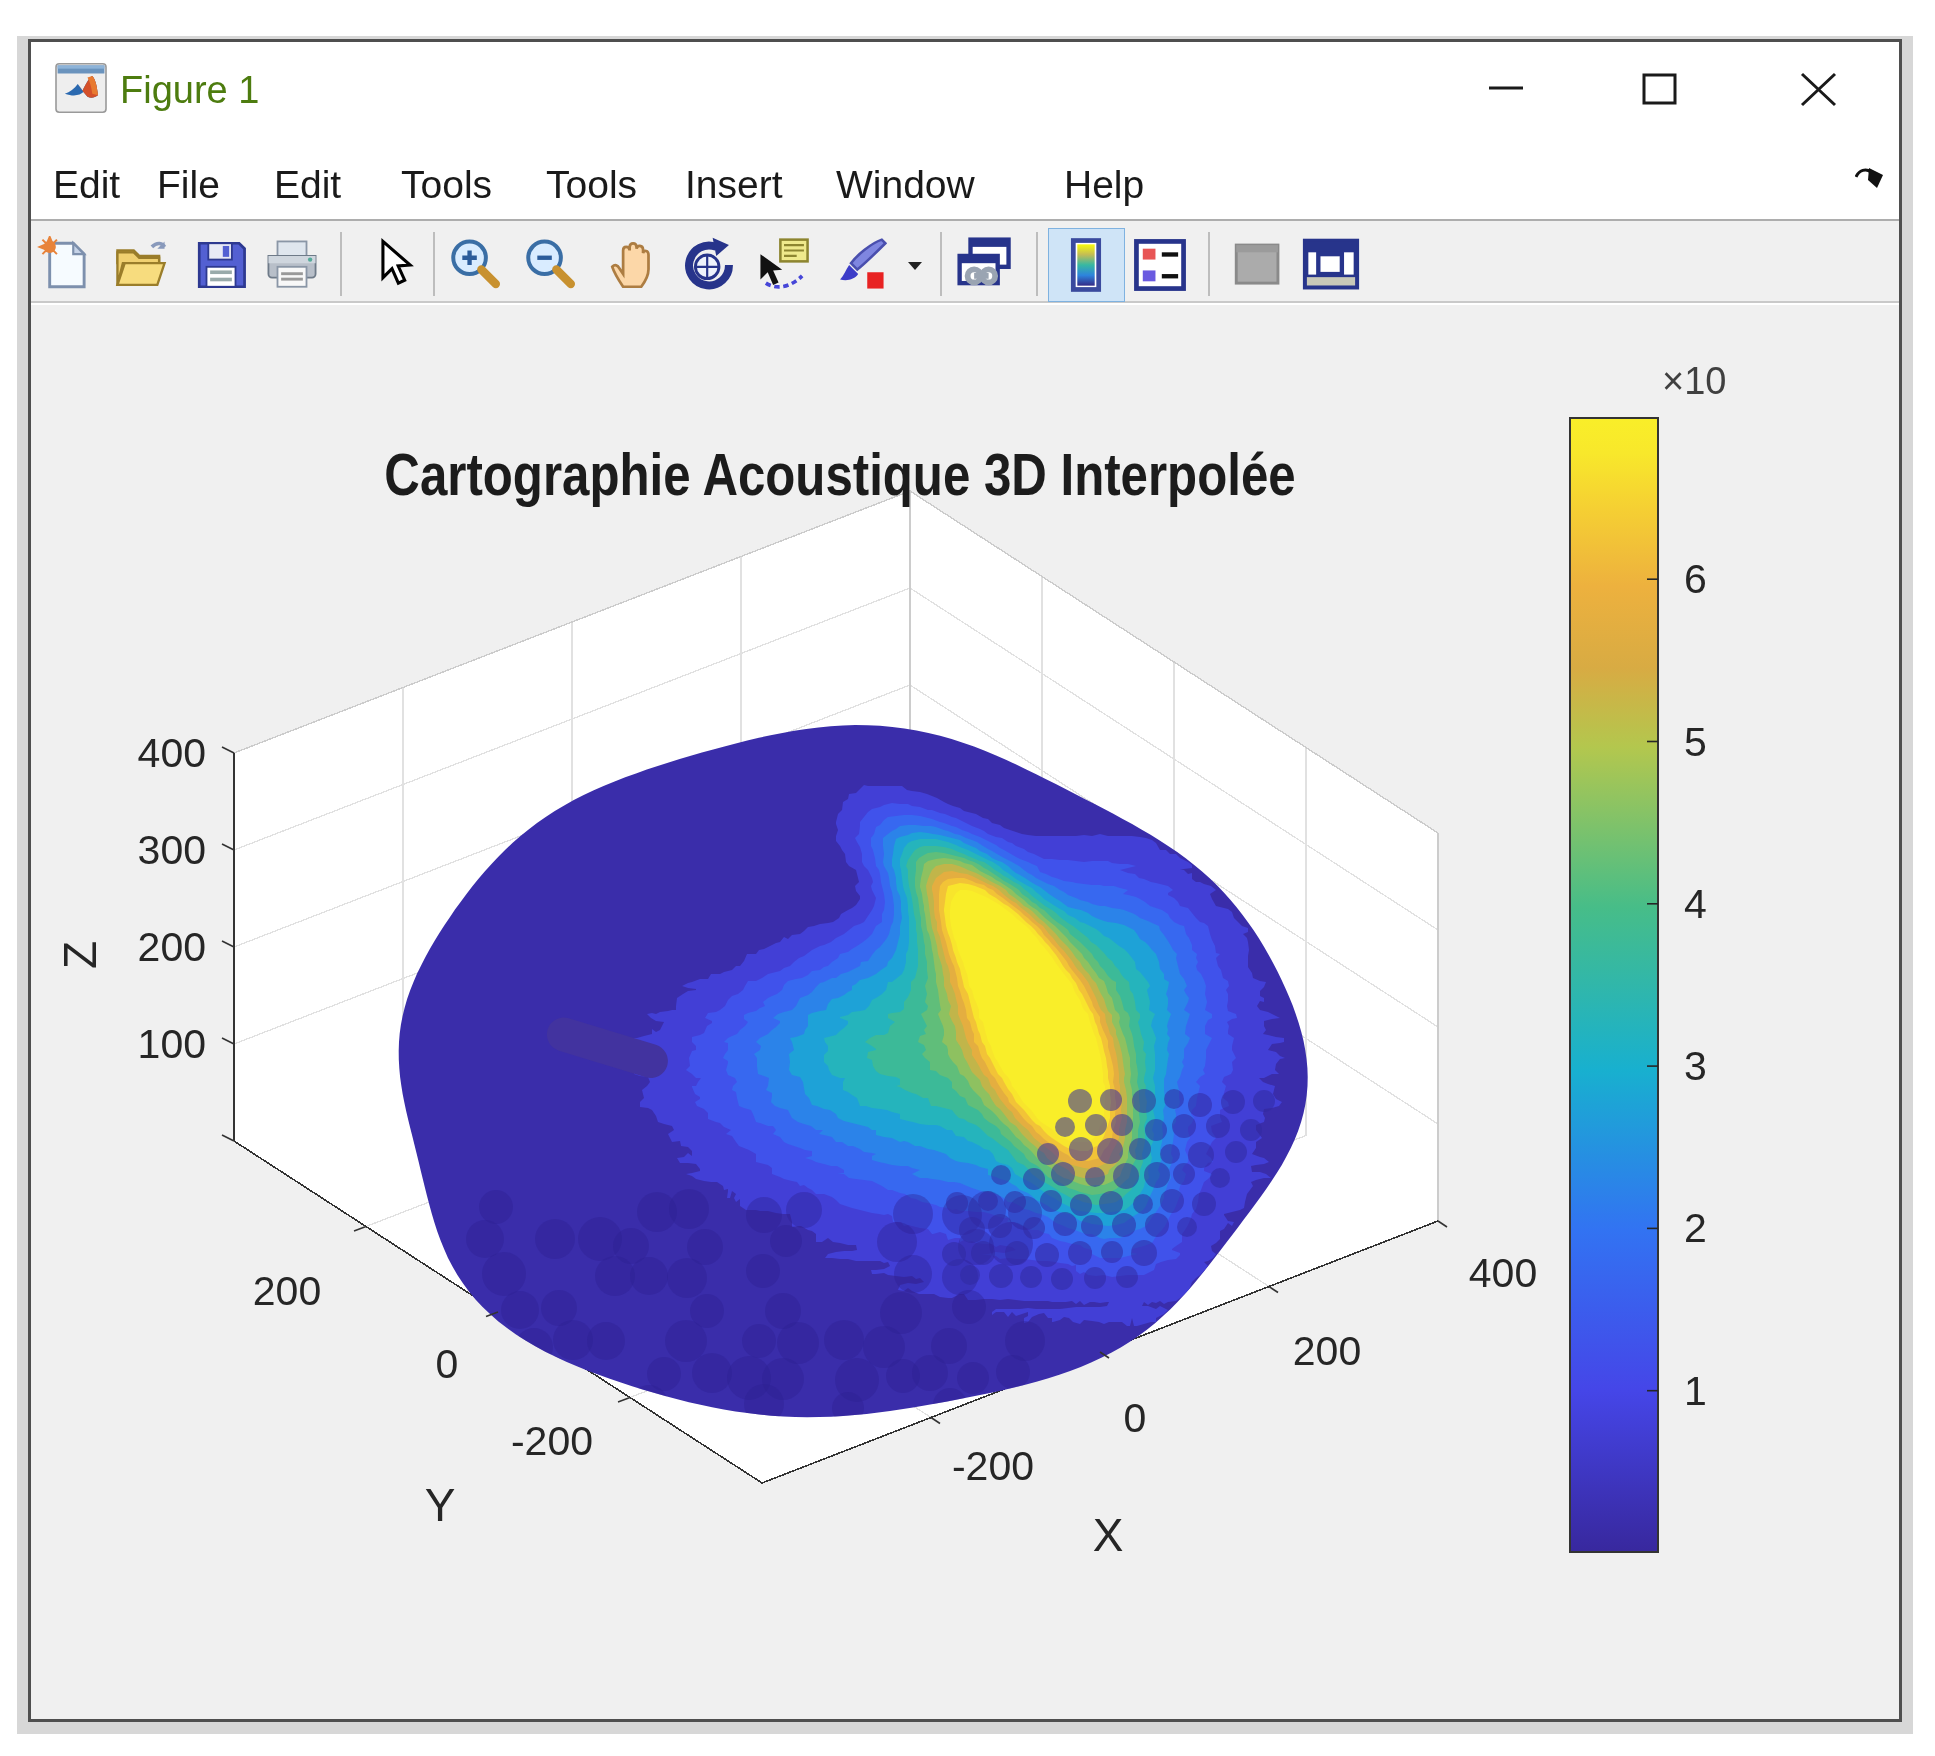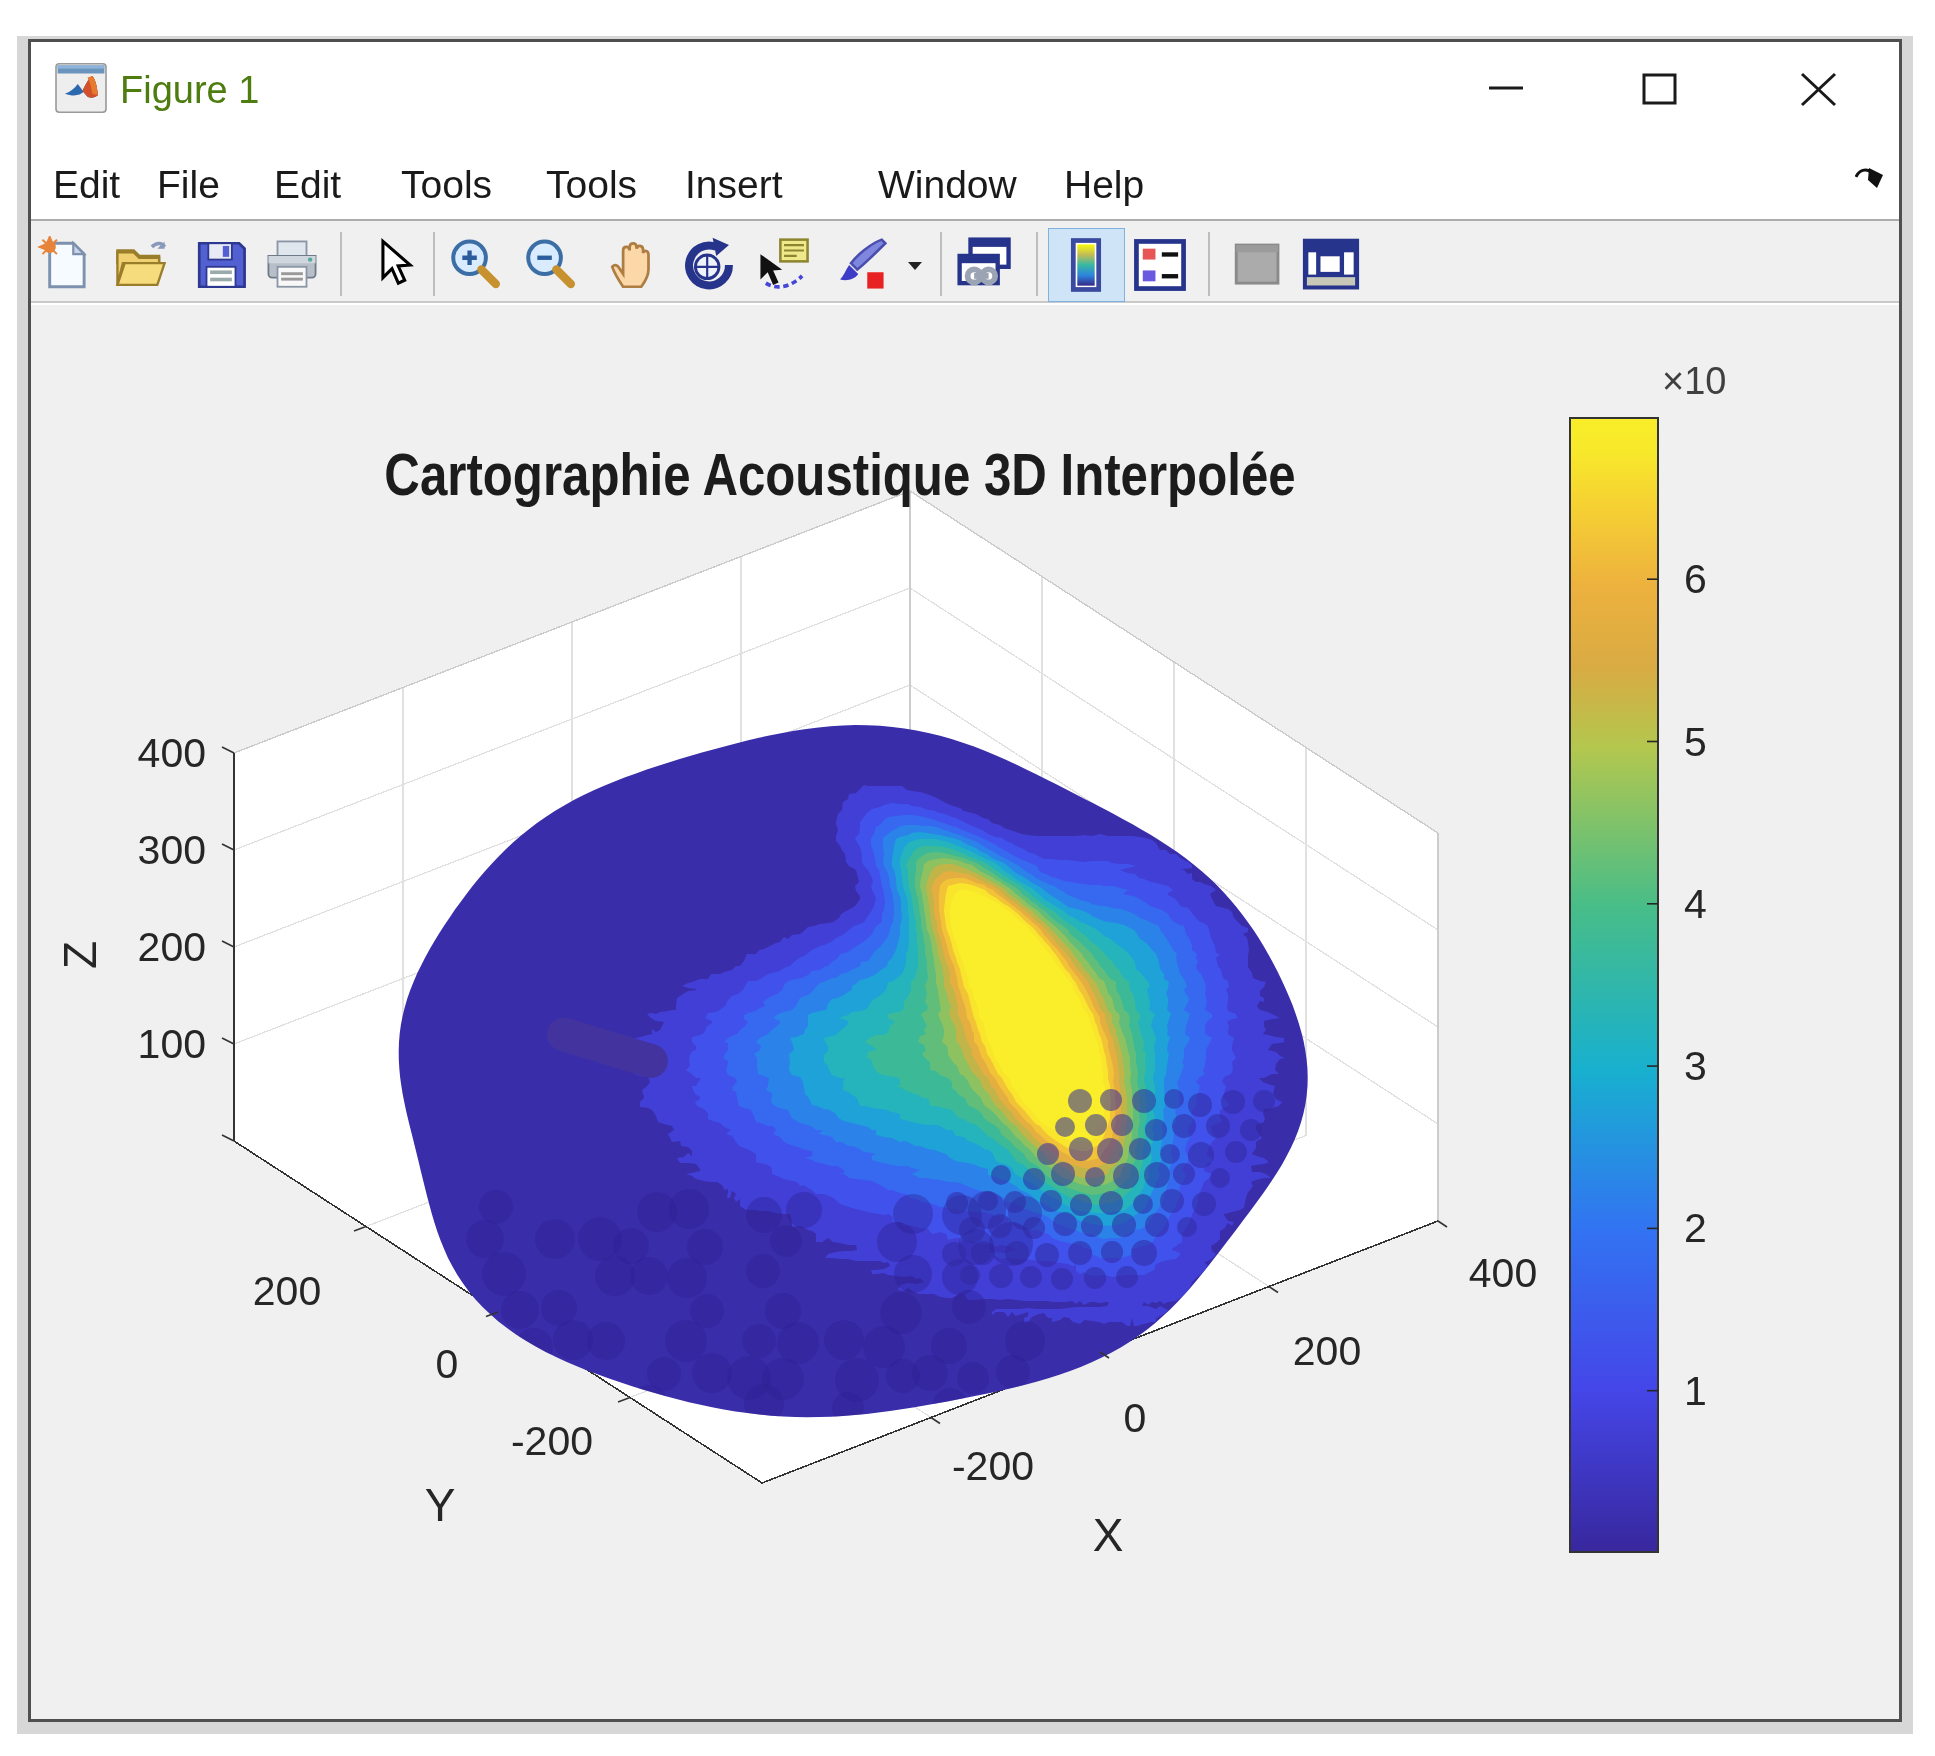--- a/index.html
+++ b/index.html
@@ -27,21 +27,21 @@
 </svg>
 
 
 <div class="abs" style="left:0;top:163px;width:100%;font-size:39px;color:#1a1a1a">
     <span style="position:absolute;left:53px">Edit</span>
 <span style="position:absolute;left:157px">File</span>
 <span style="position:absolute;left:274px">Edit</span>
 <span style="position:absolute;left:401px">Tools</span>
 <span style="position:absolute;left:546px">Tools</span>
 <span style="position:absolute;left:685px">Insert</span>
-<span style="position:absolute;left:878px">Window</span>
+<span style="position:absolute;left:836px">Window</span>
 <span style="position:absolute;left:1064px">Help</span>
   </div>
 <svg class="abs" style="left:1855px;top:166px" width="30" height="24" viewBox="0 0 30 24">
  <path d="M1 11C4 4 11 2 16 6" fill="none" stroke="#111" stroke-width="3"></path>
  <path d="M14 2l14 7-6 13-9-8z" fill="#111"></path>
 </svg>
 
 
 <div class="abs" style="left:31px;top:219px;width:1868px;height:2px;background:#adadad"></div>
 <div class="abs" style="left:31px;top:221px;width:1868px;height:82px;background:#f0f0f0;border-bottom:2px solid #c9c9c9"></div>

